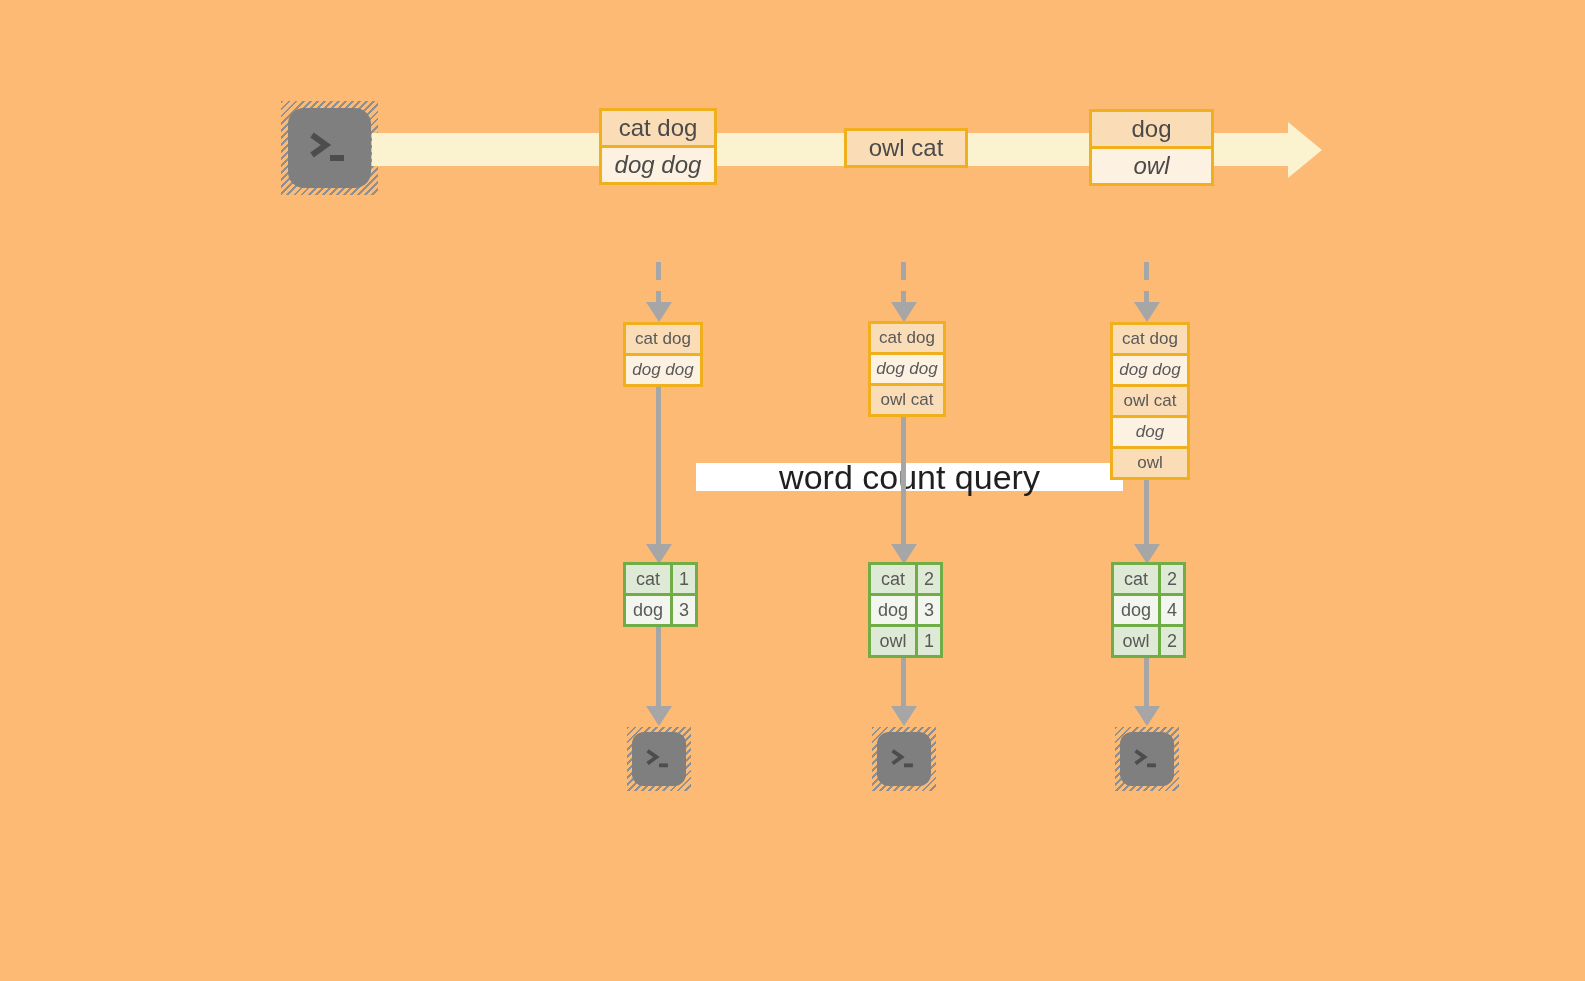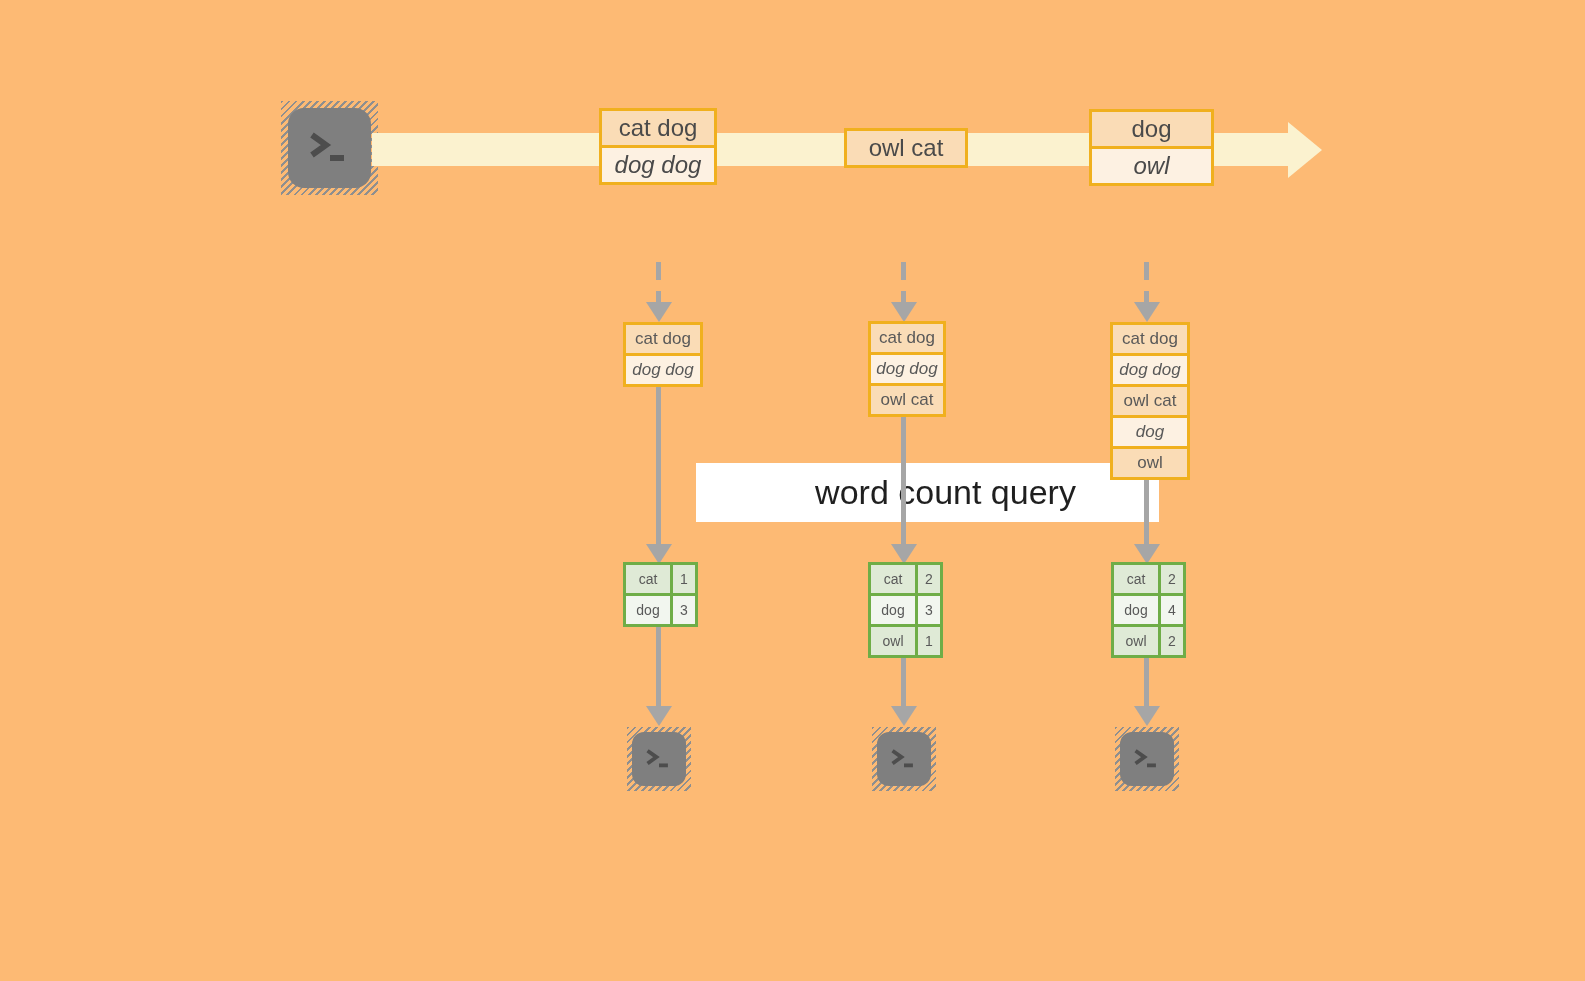--- a/index.html
+++ b/index.html
@@ -48,29 +48,29 @@
   #dash2{left:901px;top:262px;height:42px;} #dashhead2{left:891px;top:302px;}
   #dash3{left:1144px;top:262px;height:42px;} #dashhead3{left:1134px;top:302px;}
   #ln1{left:656px;top:387px;height:159px;} #lh1{left:646px;top:544px;}
   #ln2{left:901px;top:417px;height:129px;} #lh2{left:891px;top:544px;}
   #ln3{left:1144px;top:480px;height:66px;} #lh3{left:1134px;top:544px;}
   #ln4{left:656px;top:627px;height:81px;}  #lh4{left:646px;top:706px;}
   #ln5{left:901px;top:658px;height:50px;}  #lh5{left:891px;top:706px;}
   #ln6{left:1144px;top:658px;height:50px;} #lh6{left:1134px;top:706px;}
 
   
-  #query-label{position:absolute;left:696px;top:463px;width:427px;height:59px;background:#FFFFFF;
+  #query-label{position:absolute;left:696px;top:463px;width:427px;height:28px;background:#FFFFFF;
                z-index:1;display:flex;align-items:center;justify-content:center;
-               font-size:34px;color:#1f1f1f;padding-left:36px;}
+               font-size:34px;color:#1f1f1f;}
 
   
   .count-table{position:absolute;background:#6FAD47;border:3px solid #6FAD47;z-index:3;
                display:grid;grid-template-columns:44px 22px;gap:3px;}
   .count-table .cell{height:28px;display:flex;align-items:center;justify-content:center;
-                     font-size:14px;color:#595959;}
+                     font-size:18px;color:#595959;}
   .g-tint{background:#DFEAD6;}
   .g-lite{background:#F2F6EF;}
   #tb1{left:623px;top:562px;}
   #tb2{left:868px;top:562px;}
   #tb3{left:1111px;top:562px;}
 
   .prompt-svg{display:block;}
 </style>
 </head>
 <body>

